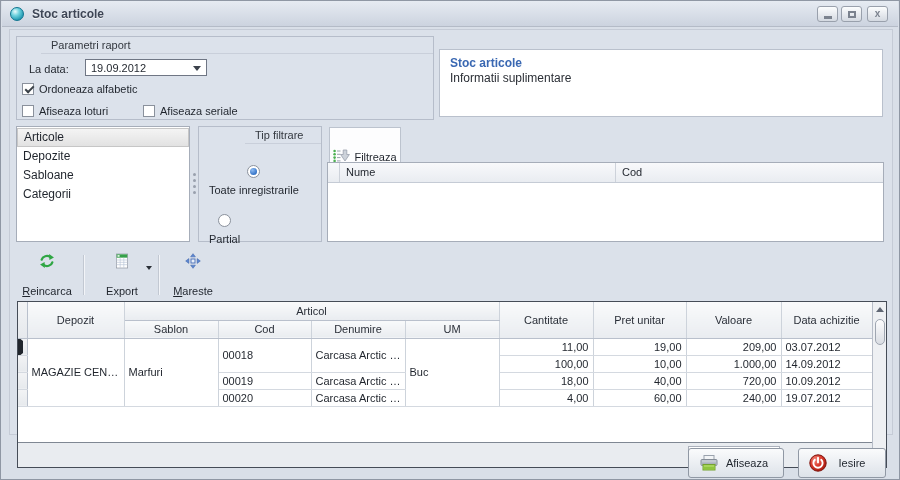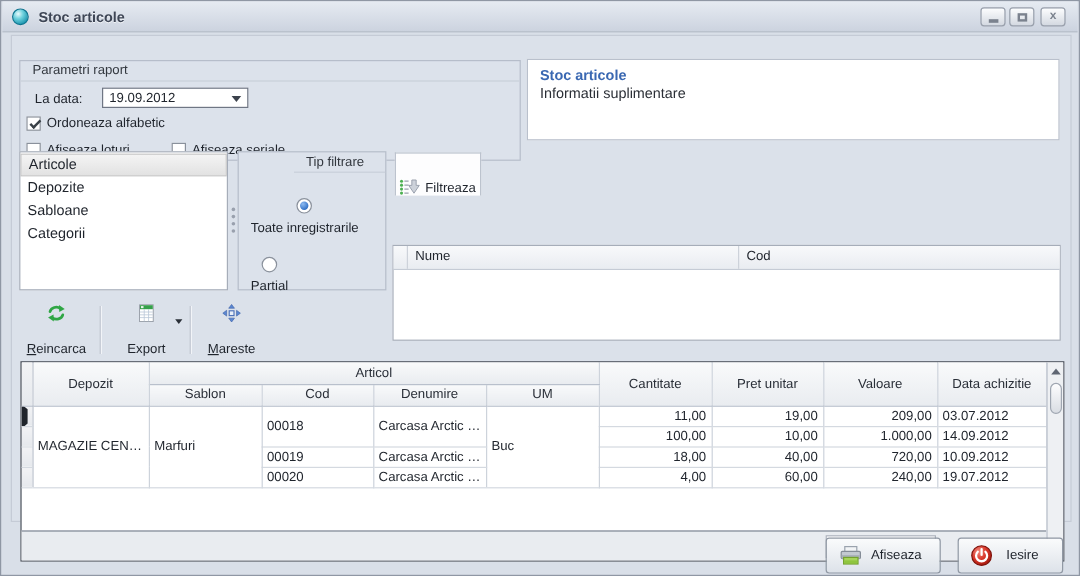--- a/index.html
+++ b/index.html
@@ -38,21 +38,21 @@
     position:absolute; left:8px; top:28px; width:884px; height:406px;
     background:#dbe1ea; border:1px solid #c5cbd6;
   }
   
   .groupbox { position:absolute; border:1px solid #b6bdca; background:#dce2eb; }
   .groupbox .caption {
     height:17px; line-height:17px; padding-left:10px; color:#33383f;
     border-bottom:1px solid #c9cfda;
   }
   
-  .g-param { left:6px; top:20px; width:418px; height:84px; }
+  .g-param { left:6px; top:6px; width:418px; height:84px;padding-left:24px; }
   .lbl-ladata { position:absolute; left:12px; top:26px; }
   .combo {
     position:absolute; left:68px; top:22px; width:122px; height:17px;
     background:#fff; border:1px solid #6f7684; display:flex; align-items:center;
     padding-left:5px; cursor:default;
   }
   .combo .arrow {
     position:absolute; right:5px; top:6px; width:0; height:0;
     border-left:4px solid transparent; border-right:4px solid transparent; border-top:5px solid #3c424c;
   }
@@ -93,21 +93,21 @@
     background:radial-gradient(circle at 35% 30%, #8ebbf2, #2f6fc4 75%);
   }
   
   .filter-tab {
     position:absolute; left:319px; top:97px; width:72px; height:36px;
     background:#fdfdfe; border:1px solid #bcc3ce; border-bottom:none;
     display:flex; align-items:flex-end; justify-content:center; gap:4px; cursor:default;
   }
   .filter-table {
     position:absolute; left:317px; top:132px; width:557px; height:80px;
-    background:#fff; border:1px solid #a6adb9;margin-top:42px;
+    background:#fff; border:1px solid #a6adb9;
   }
   .ft-header { display:flex; height:20px; background:linear-gradient(#f8f9fb,#e9ecf1); border-bottom:1px solid #c5cbd5; }
   .ft-ind { width:12px; border-right:1px solid #cdd2da; }
   .ft-col { line-height:19px; padding-left:6px; border-right:1px solid #cdd2da; cursor:default; }
   .ft-nume { width:276px; } .ft-cod { flex:1; border-right:none; }
   
   .toolbtn {
     position:absolute; top:223px; height:44px; display:flex; flex-direction:column;
     align-items:center; justify-content:flex-start; cursor:default;
   }

